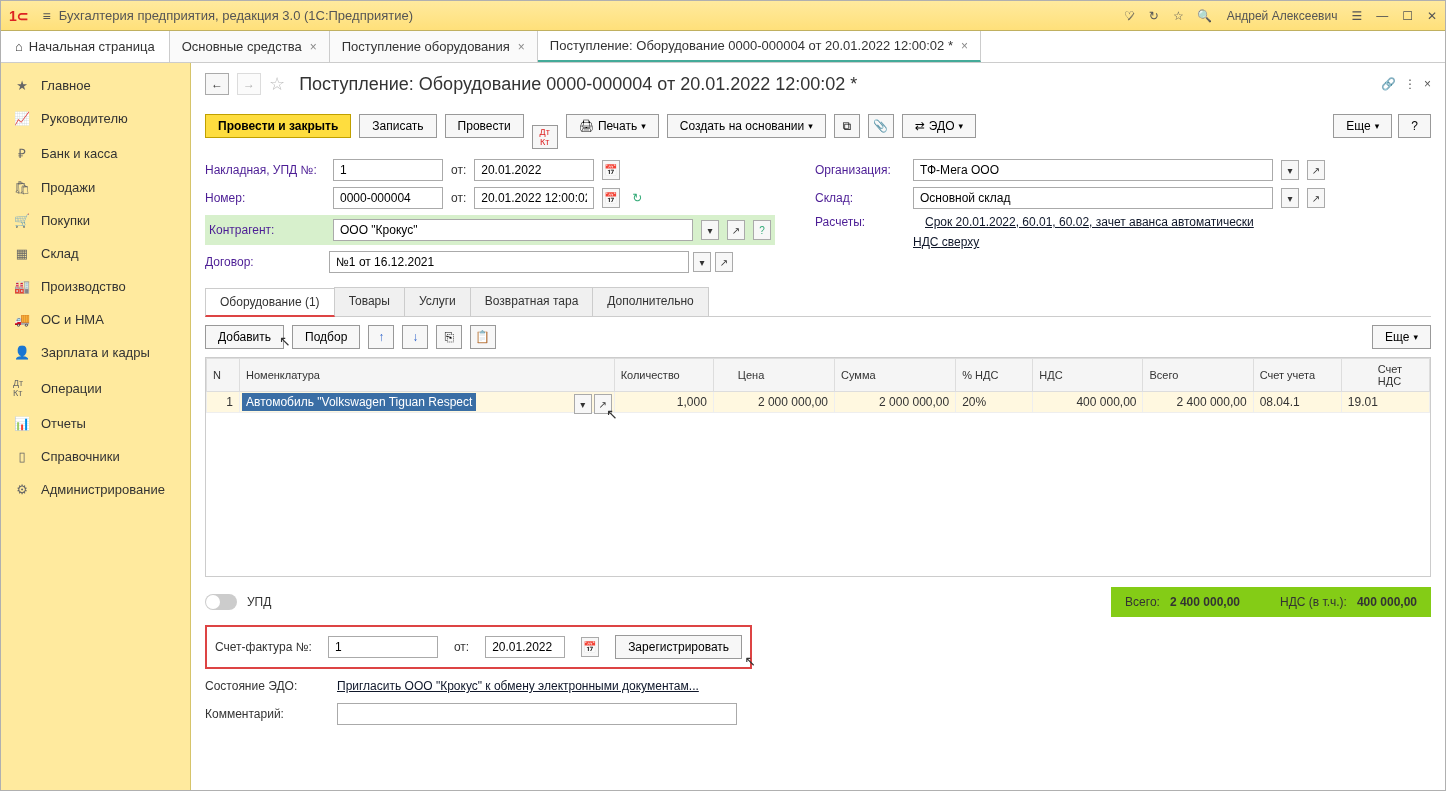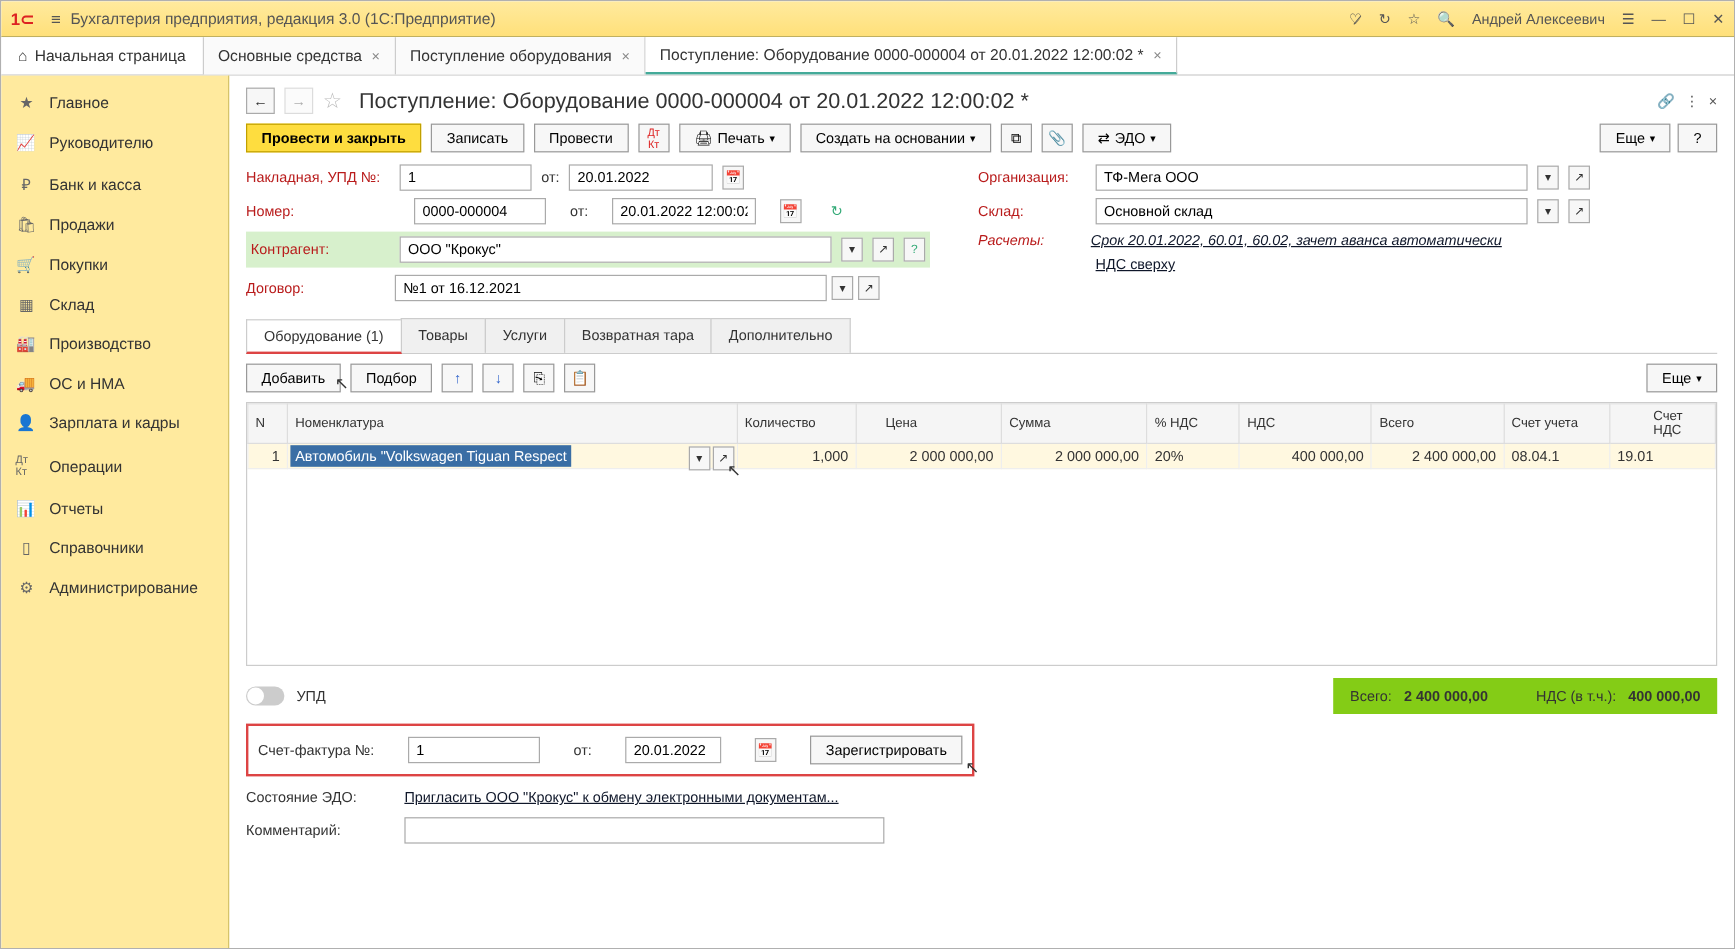--- a/index.html
+++ b/index.html
@@ -23,37 +23,37 @@
 .doc-header { display: flex; align-items: center; gap: 8px; margin-bottom: 8px;}
 .nav-btn { width: 24px; height: 22px; border: 1px solid #aaa; background: #f7f7f7; display: inline-flex; align-items: center; justify-content: center; font-size: 12px;}
 .doc-title { font-size: 18px; font-weight: 500; margin-left: 6px;}
 .doc-header-right { margin-left: auto; display: flex; gap: 8px; color: #555;}
 .toolbar { display: flex; gap: 8px; margin-bottom: 10px; align-items: center;}
 .btn { border: 1px solid #999; background: #f7f7f7; padding: 4px 12px; font-size: 12px; cursor: pointer; height: 24px; display: inline-flex; align-items: center;}
 .btn.primary { background: #fedd3f; border-color: #c0a000; font-weight: bold;}
 .btn.dropdown::after { content: " ▾"; margin-left: 4px; font-size: 9px;}
 .btn-icon-only { width: 26px; padding: 0; justify-content: center;}
 .input { border: 1px solid #aaa; height: 22px; padding: 2px 6px; font-size: 12px; background: #fff;}
-.label-cell { text-align: left; font-size: 12px; color: #b91c1c;}
+.label-cell { text-align: left; font-size: 12px; color: #4c1d95;}
 .link { color: #0f172a; text-decoration: underline; cursor: pointer;}
 .tabs2 { display: flex; border-bottom: 1px solid #ccc; margin-top: 8px;}
 .tab2 { padding: 6px 14px; border: 1px solid #ccc; border-bottom: none; background: #f0f0f0; font-size: 12px; cursor: pointer; margin-right: -1px;}
 .tab2.active { background: #fff; border-bottom: 2px solid #d44; position: relative; top: 1px;}
 .subtoolbar { display: flex; gap: 8px; padding: 8px 0; align-items: center;}
 .table-wrap { border: 1px solid #ccc; height: 220px; overflow: auto; position: relative;}
 table.data { width: 100%; border-collapse: collapse; font-size: 12px;}
 table.data th { background: #f5f5f5; border: 1px solid #ddd; padding: 4px 6px; text-align: left; font-weight: normal; font-size: 11px;}
 table.data td { border: 1px solid #eee; padding: 3px 6px; background: #fff8e0;}
 .nomen-cell { background: #3a6ea5 !important; color: #fff; padding: 2px 4px;}
 .right { text-align: right;}
 .bottom-row { display: flex; align-items: center; gap: 10px; margin-top: 10px;}
 .toggle { width: 32px; height: 16px; border-radius: 8px; background: #ccc; position: relative;}
 .toggle::after { content:''; width:14px; height:14px; background:#fff; border-radius: 50%; position:absolute; top:1px; left:1px;}
 .totals-box { margin-left: auto; background: #84cc16; padding: 8px 14px; font-size: 12px; display: flex; gap: 40px;}
-.sf-row { display: flex; align-items: center; gap: 28px; margin-top: 8px; border: 2px solid #d44; padding: 8px; width: fit-content;}
+.sf-row { display: flex; align-items: center; gap: 16px; margin-top: 8px; border: 2px solid #d44; padding: 8px; width: fit-content;}
 .edo-row, .comment-row { display: flex; align-items: center; gap: 12px; margin-top: 10px;}
 .cursor-arrow { position: absolute; pointer-events: none; font-size: 14px;}
 .star-icon { color: #bbb; font-size: 18px;}
 .small-btn { width: 18px; height: 20px; border: 1px solid #aaa; background: #f7f7f7; display: inline-flex; align-items: center; justify-content: center; font-size: 10px;}
 .cal-icon { font-size: 11px; color: #666;}
 </style>
 </head>
 <body>
 
 <div class="titlebar">
@@ -158,21 +158,21 @@
         <span>🔗</span>
         <span>⋮</span>
         <span>×</span>
       </div>
     </div>
 
     <div class="toolbar">
       <button class="btn primary">Провести и закрыть</button>
       <button class="btn">Записать</button>
       <button class="btn">Провести</button>
-      <button class="btn btn-icon-only" style="font-size:9px;color:#d22;">Дт<br>Кт</button>
+      <button class="btn btn-icon-only" style="font-size:9px;color:#d22;margin-top:22px;">Дт<br>Кт</button>
       <button class="btn dropdown">
           <span style="margin-right:4px;">🖨</span>
           <span>Печать</span>
         </button>
       <button class="btn dropdown">Создать на основании</button>
       <button class="btn btn-icon-only">⧉</button>
       <button class="btn btn-icon-only">📎</button>
       <button class="btn dropdown">
           <span style="margin-right:4px;">⇄</span>
           <span>ЭДО</span>
@@ -185,21 +185,21 @@
 
     <div style="display:flex; gap:40px;">
       <div>
         <div style="display:flex; align-items:center; gap:8px; margin-bottom:6px;">
           <span class="label-cell" style="width:120px;">Накладная, УПД №:</span>
           <input class="input" style="width: 110px;" value="1">
           <span>от:</span>
           <input class="input" style="width: 120px;" value="20.01.2022">
           <span class="small-btn cal-icon">📅</span>
         </div>
-        <div style="display:flex; align-items:center; gap:20px; margin-bottom:6px;">
+        <div style="display:flex; align-items:center; gap:8px; margin-bottom:6px;">
           <span class="label-cell" style="width:120px;">Номер:</span>
           <input class="input" style="width: 110px;" value="0000-000004">
           <span>от:</span>
           <input class="input" style="width: 120px;" value="20.01.2022 12:00:02">
           <span class="small-btn cal-icon">📅</span>
           <span style="color:#3a7; margin-left:4px;">↻</span>
         </div>
         <div style="display:flex; align-items:center; gap:8px; margin-bottom:6px; background:#d7f0cc; padding:4px;">
           <span class="label-cell" style="width:116px;">Контрагент:</span>
           <input class="input" style="width: 360px;" value="ООО &quot;Крокус&quot;">
@@ -220,21 +220,21 @@
           <input class="input" style="width: 360px;" value="ТФ-Мега ООО">
           <span class="small-btn">▾</span>
           <span class="small-btn">↗</span>
         </div>
         <div style="display:flex; align-items:center; gap:8px; margin-bottom:6px;">
           <span class="label-cell" style="width:90px;">Склад:</span>
           <input class="input" style="width: 360px;" value="Основной склад">
           <span class="small-btn">▾</span>
           <span class="small-btn">↗</span>
         </div>
-        <div style="display:flex; align-items:center; gap:4px; margin-bottom:6px;font-style:italic;">
+        <div style="display:flex; align-items:center; gap:20px; margin-bottom:6px;">
           <span class="label-cell" style="width:90px;">Расчеты:</span>
           <a class="link">Срок 20.01.2022, 60.01, 60.02, зачет аванса автоматически</a>
         </div>
         <div style="display:flex; align-items:flex-end; gap:8px;">
           <span style="width:90px;"></span>
           <a class="link">НДС сверху</a>
         </div>
       </div>
     </div>
 

